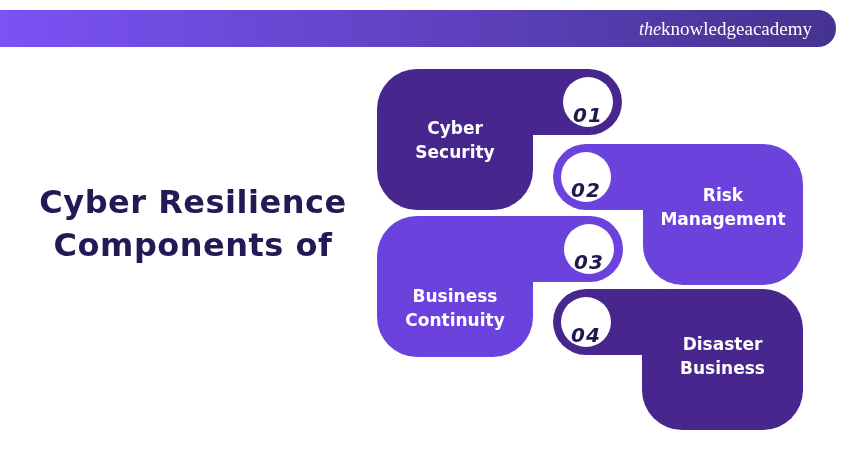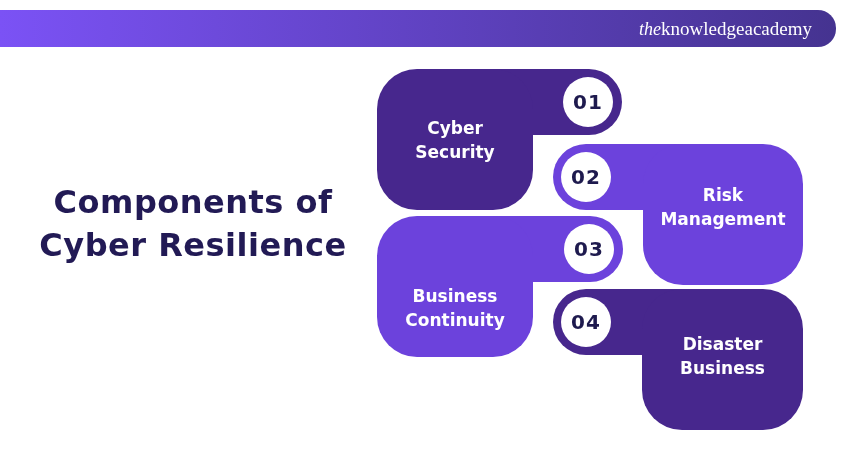--- a/index.html
+++ b/index.html
@@ -31,23 +31,24 @@
   }
   
   .card-body { position: absolute; border-radius: 40px; }
   .card-tab  { position: absolute; height: 66px; }
   .tab-right { border-radius: 0 33px 33px 0; }
   .tab-left  { border-radius: 33px 0 0 33px; }
   .dark  { background: var(--dark, #47278D); }
   .light { background: var(--light, #6C42DC); }
   .numcircle {
     position: absolute; width: 50px; height: 50px; border-radius: 50%;
-    background: #ffffff; display: flex; align-items: center; justify-content: center;
+    background: #ffffff; display: flex; align-items: flex-end; justify-content: center;
     font-weight: bold; font-size: 20px; letter-spacing: 1px;
     color: var(--number-color, #1E1A4E);
+    font-style: italic;
   }
   .card-label {
     position: absolute; display: flex; align-items: center; justify-content: center;
     text-align: center; color: var(--label-color, #ffffff);
     font-size: 17px; line-height: 24px; font-weight: bold;
     box-sizing: border-box; padding: 0 34px;
   }
   
   .u1-body  { left: 377px; top: 69px;  width: 156px; height: 141px; }
   .u1-tab   { left: 480px; top: 69px;  width: 142px; }
@@ -74,22 +75,22 @@
 
 <div class="stage" style="--dark: #47278D; --light: #6C42DC; --banner-left: #7B52F5; --banner-right: #453390; --title-color: #221A55; --number-color: #1E1A4E; --label-color: #FFFFFF; --bg: #FFFFFF;">
 
   <div class="banner">
     <div class="logo">
       <span class="the">the</span><span>knowledge</span><span class="academy">academy</span>
     </div>
   </div>
 
   <div class="title">
+    <div>Cyber Resilience</div>
     <div>Components of</div>
-    <div>Cyber Resilience</div>
   </div>
 
   <div class="card-tab tab-right dark u1-tab"></div>
   <div class="card-body dark u1-body"></div>
   <div class="card-label u1-label">Cyber Security</div>
   <div class="numcircle u1-circ">
     <span>01</span>
   </div>
 
   <div class="card-tab tab-left light u2-tab"></div>

